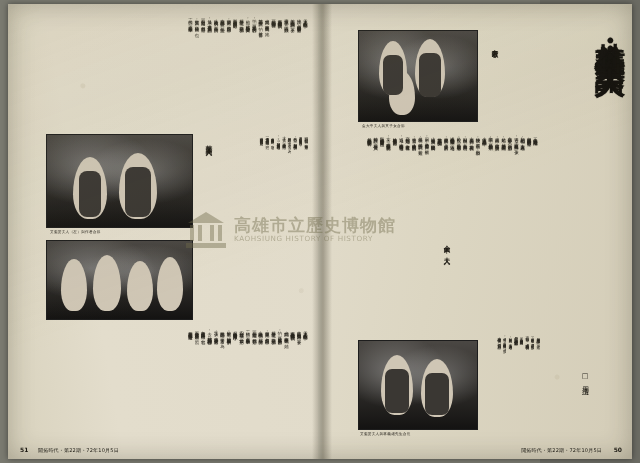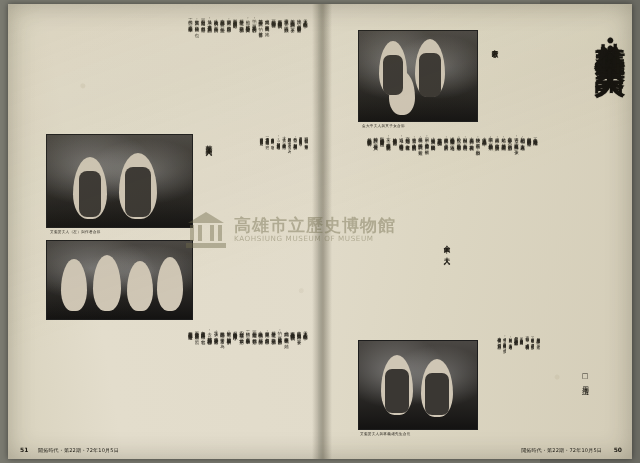--- a/index.html
+++ b/index.html
@@ -295,18 +295,18 @@
             <rect x="6" y="15" width="4" height="16"></rect>
             <rect x="14" y="15" width="4" height="16"></rect>
             <rect x="26" y="15" width="4" height="16"></rect>
             <rect x="34" y="15" width="4" height="16"></rect>
             <rect x="2" y="33" width="40" height="5"></rect>
           </g>
         </svg>
       </div>
       <div class="wm-text">
         <div class="wm-cn">高雄市立歷史博物館</div>
-        <div class="wm-en">KAOHSIUNG MUSEUM OF MUSEUM</div>
+        <div class="wm-en">KAOHSIUNG HISTORY OF HISTORY</div>
       </div>
     </div>
 
   </div>
 </div>
 
 </body></html>

